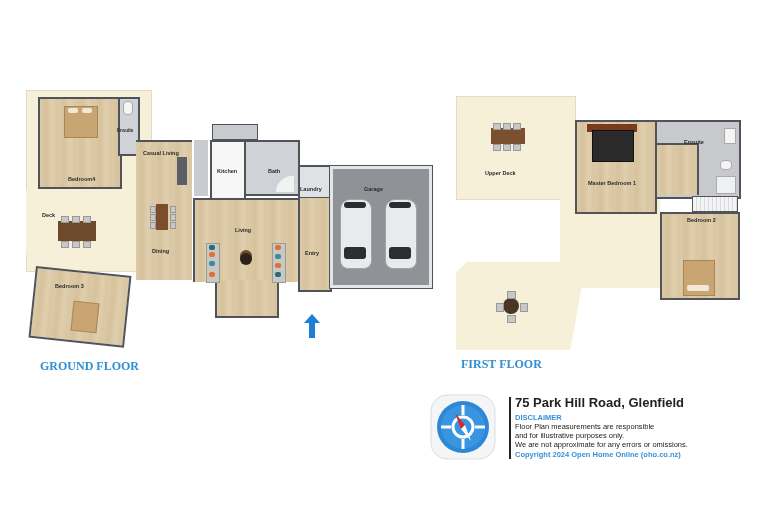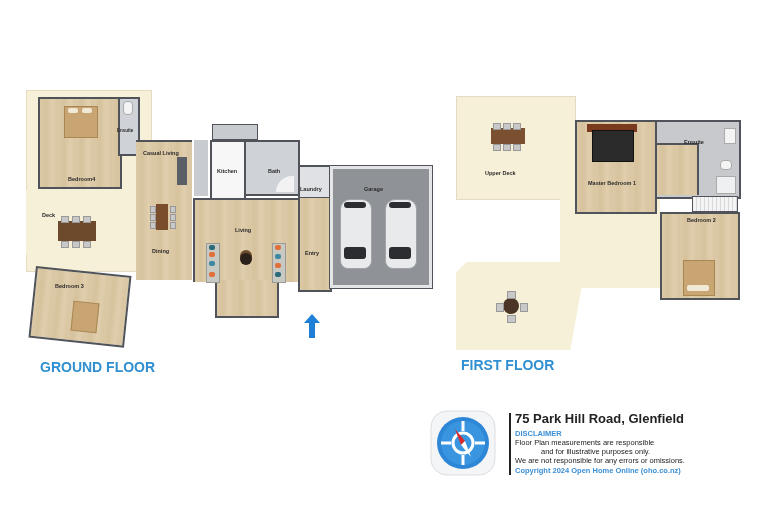--- a/index.html
+++ b/index.html
@@ -11,21 +11,21 @@
   .garage-floor{background:#8f9296;}
   .lbl{position:absolute;font-size:5.5px;font-weight:bold;color:#2a2a2a;white-space:nowrap;}
   .bed{position:absolute;background:#c9a574;border:1px solid #a98752;}
   .pillow{position:absolute;background:#f1e8d6;border-radius:2px;}
   .table{position:absolute;background:#7a4e2c;}
   .chair{position:absolute;background:#c8c8c8;border:1px solid #999;}
   .car{position:absolute;background:#e8eaec;border:1px solid #a0a4a8;border-radius:10px 10px 8px 8px;}
   .windshield{position:absolute;background:#2b2d30;border-radius:3px;}
   .sofa{position:absolute;background:#c9c9c4;border:1px solid #9b9b96;}
   .cushion{position:absolute;width:6px;height:5px;border-radius:2px;}
-  .floor-title{position:absolute;font-size:14px;font-weight:bold;color:#2f8fd0;}
+  .floor-title{position:absolute;font-size:12px;font-weight:bold;color:#2f8fd0;font-family:Liberation Serif, serif;}
   .addr{position:absolute;font-size:13px;font-weight:bold;color:#222;}
   .disc-title{position:absolute;font-size:7.5px;font-weight:bold;color:#3b8fd6;}
   .disc-line{position:absolute;font-size:7.5px;color:#222;white-space:nowrap;}
   .copy{position:absolute;font-size:7.5px;font-weight:bold;color:#3b8fd6;white-space:nowrap;}
 </style>
 </head>
 <body>
 
 <div class="abs" style="left:0;top:0;width:440px;height:380px;">
 
@@ -157,32 +157,32 @@
   <div class="abs" style="left:692px;top:196px;width:44px;height:14px;background:repeating-linear-gradient(90deg,#f4f4f4 0 3px,#d8d9dc 3px 4px);border:1px solid #50545a;"></div>
 
   <div class="abs wood" style="left:660px;top:212px;width:76px;height:84px;border:2px solid #50545a;"></div>
   <div class="lbl" style="left:687px;top:217px;">Bedroom 2</div>
   <div class="bed" style="left:683px;top:260px;width:30px;height:34px;"></div>
   <div class="pillow" style="left:687px;top:285px;width:22px;height:6px;"></div>
 
   <div class="floor-title" style="left:461px;top:357px;">FIRST FLOOR</div>
 </div>
 
-<div class="abs" style="left:425px;top:405px;width:320px;height:80px;">
+<div class="abs" style="left:425px;top:389px;width:320px;height:80px;">
   <div class="abs" style="left:4px;top:4px;width:68px;height:68px;">
     <svg width="68" height="68" viewBox="0 0 68 68">
       <rect x="2" y="2" width="64" height="64" rx="16" fill="#f4f5f7" stroke="#dcdde0"></rect>
       <circle cx="34" cy="34" r="26" fill="#2e86d6"></circle>
       <circle cx="34" cy="34" r="22" fill="#3a95e0"></circle>
       <circle cx="34" cy="34" r="10" fill="none" stroke="#ffffff" stroke-width="3"></circle>
       <path d="M34 12 L34 22 M34 46 L34 56 M12 34 L22 34 M46 34 L56 34" stroke="#ffffff" stroke-width="3"></path>
       <path d="M26 20 L36 32 L32 36 Z" fill="#d8262b"></path>
       <path d="M42 48 L32 36 L36 32 Z" fill="#ffffff"></path>
     </svg>
   </div>
   <div class="abs" style="left:84px;top:8px;width:2px;height:62px;background:#222;"></div>
   <div class="addr" style="left:90px;top:6px;">75 Park Hill Road, Glenfield</div>
   <div class="disc-title" style="left:90px;top:24px;">DISCLAIMER</div>
   <div class="disc-line" style="left:90px;top:33px;">Floor Plan measurements are responsible</div>
-  <div class="disc-line" style="left:90px;top:42px;margin-left:26px;">and for illustrative purposes only.</div>
-  <div class="disc-line" style="left:90px;top:51px;">We are not responsible for any errors or omissions.</div>
+  <div class="disc-line" style="left:90px;top:42px;">and for illustrative purposes only.</div>
+  <div class="disc-line" style="left:90px;top:51px;">We are not approximate for any errors or omissions.</div>
   <div class="copy" style="left:90px;top:61px;">Copyright  2024  Open Home Online (oho.co.nz)</div>
 </div>
 
 </body></html>

